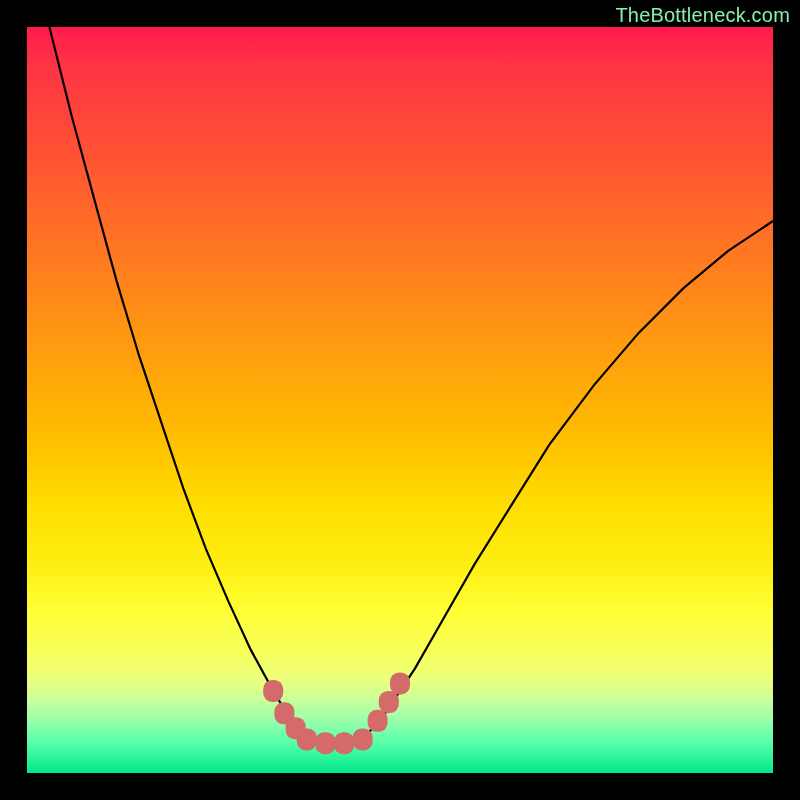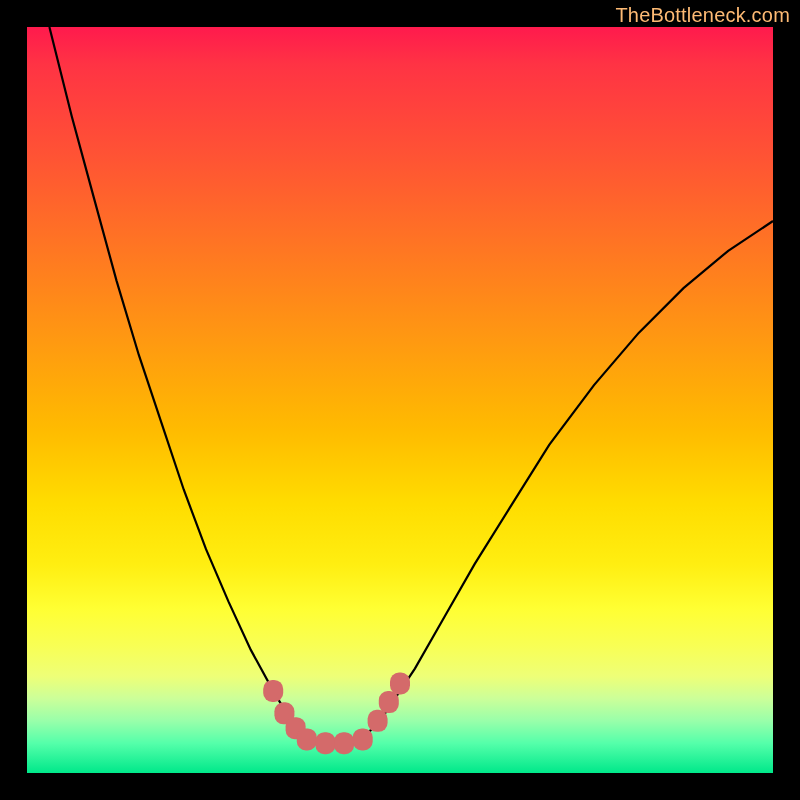--- a/index.html
+++ b/index.html
@@ -35,21 +35,21 @@
       #99ffaa 93%,
       #55ffaa 96%,
       #00e88a 100%
     );
   }
   
   .watermark {
     position: absolute;
     top: 4px;
     right: 10px;
-    color: #fdba74;
+    color: #86efac;
     font-size: 20px;
     font-weight: 500;
     letter-spacing: 0.2px;
   }
   
   svg.curves {
     position: absolute;
     top: 0; left: 0;
     width: 746px; height: 746px;
     overflow: visible;

